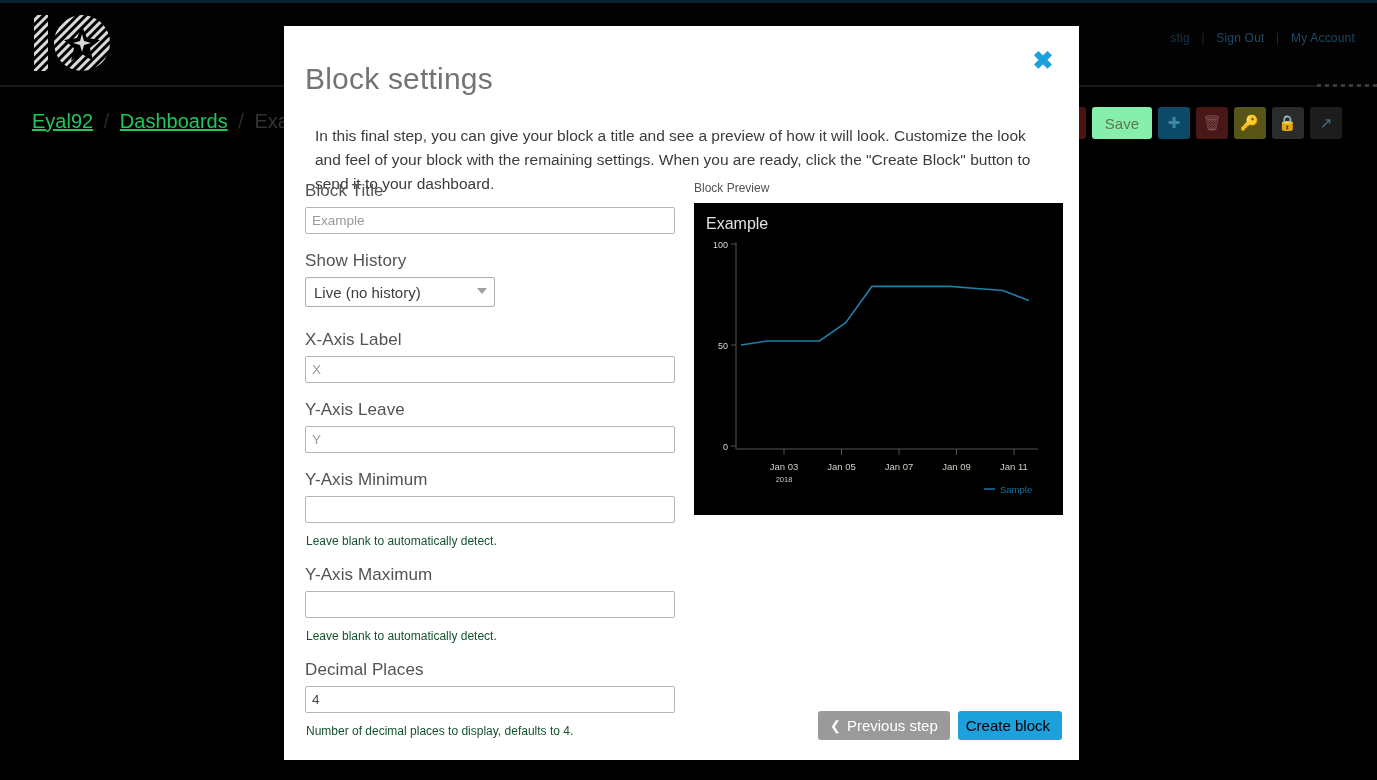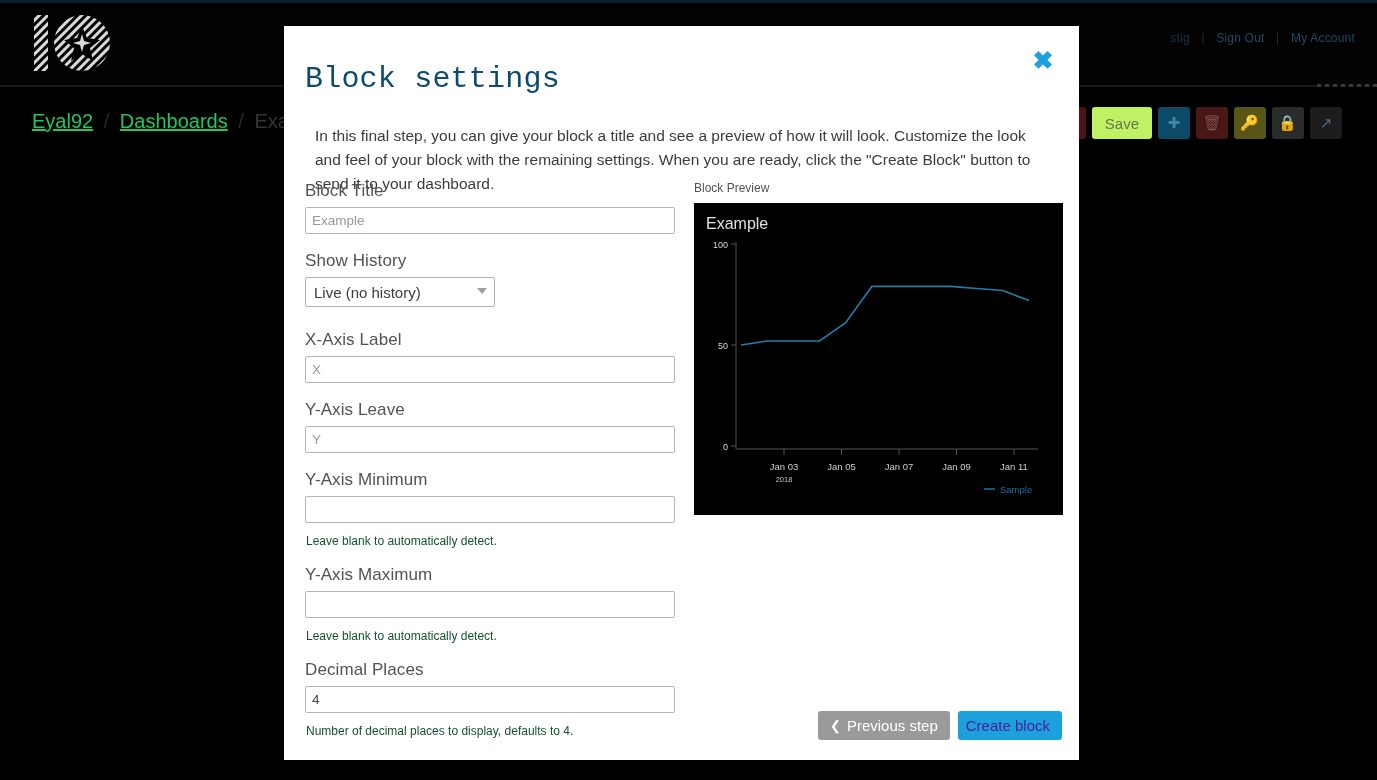--- a/index.html
+++ b/index.html
@@ -60,21 +60,21 @@
   }
   .tb-btn {
     height: 32px; border: none; border-radius: 3px;
     display: flex; align-items: center; justify-content: center;
     font-size: 15px; color: #5e5e5e; cursor: pointer;
     font-family: "Liberation Sans", sans-serif;
   }
   .tb-text { padding: 0 13px; }
   .tb-icon { width: 32px; }
   .tb-cancel { background: #4a1414; color: #6b4040; }
-  .tb-save   { background: #bef264; color: #62774e; }
+  .tb-save   { background: #86efac; color: #62774e; }
   .tb-add    { background: #0d4a68; color: #3e87a8; }
   .tb-trash  { background: #4a1717; color: #7c5050; }
   .tb-key    { background: #585517; color: #8b8742; }
   .tb-lock   { background: #2b2b2b; color: #6b6b6b; }
   .tb-expand { background: #1d1d1d; color: #49708a; }
 
   
   #modal-overlay { position: absolute; inset: 0; }
   #modal {
     position: absolute;
@@ -85,22 +85,22 @@
   }
   #modal-close {
     position: absolute; right: 22px; top: 20px;
     width: 28px; height: 28px;
     color: #1ca1dd; font-size: 25px; line-height: 28px;
     text-align: center; cursor: pointer; font-weight: bold;
     background: none; border: none; padding: 0;
   }
   #modal-title {
     position: absolute; left: 21px; top: 36px;
-    font-size: 30px; color: #0c4a6e; font-weight: normal;
-    margin: 0; letter-spacing: .2px; font-family: Liberation Mono, monospace;
+    font-size: 30px; color: #737373; font-weight: normal;
+    margin: 0; letter-spacing: .2px;
   }
   #modal-desc {
     position: absolute; left: 21px; top: 88px;
     width: 740px;
     font-size: 15.5px; color: #3b3b3b; line-height: 24px;
     margin: 10px;
   }
 
   #modal-body {
     position: absolute; left: 21px; top: 155px;
@@ -181,21 +181,21 @@
     display: flex; gap: 8px; align-items: center;
   }
   .btn {
     border: none; border-radius: 3px;
     font-size: 15px; height: 29px;
     padding: 0 12px; cursor: pointer;
     font-family: "Liberation Sans", sans-serif;
     display: flex; align-items: center; gap: 6px;
   }
   .btn-prev   { background: #9a9a9a; color: #ffffff; }
-  .btn-create { background: #1ca1dd; color: #4c1d95; padding-left: 8px; }
+  .btn-create { background: #1ca1dd; color: #000000; padding-left: 8px; }
   .chev { font-size: 13px; line-height: 1; }
 </style>
 </head>
 <body>
 
 <div id="page-bg">
 
   <div id="topbar-rule"></div>
   <div id="header-band"></div>
 

